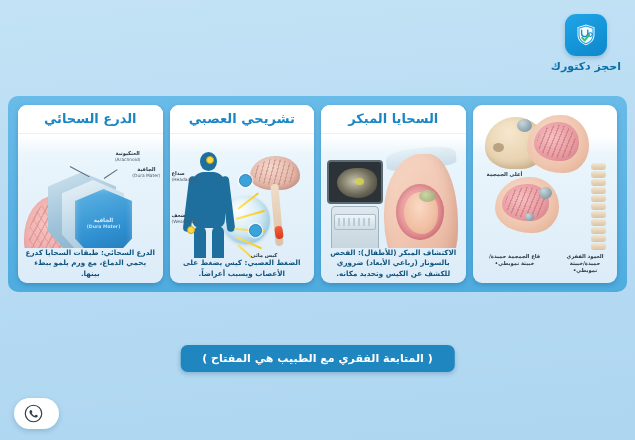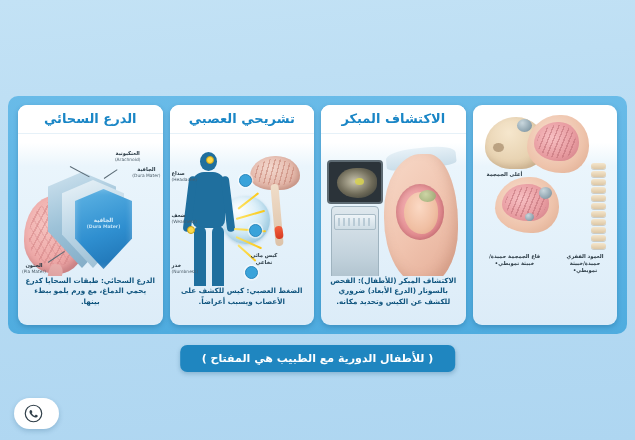--- a/index.html
+++ b/index.html
@@ -29,21 +29,21 @@
     box-shadow:0 2px 4px rgba(10,70,110,.25);
   }
   .brand-logo svg{display:block;}
   .brand-name{
     font-size:11px;font-weight:bold;color:#0c6fa8;letter-spacing:.3px;
     white-space:nowrap;
   }
 
   
   .panel{
-    position:absolute;left:8px;right:8px;top:96px;height:238px;
+    position:absolute;left:8px;right:8px;top:96px;height:196px;
     background:linear-gradient(180deg,#69bbe8 0%,#4facdf 100%);
     border-radius:10px;
   }
   .cards{
     position:absolute;inset:0;
     display:flex;flex-direction:row-reverse;
     gap:7px;padding:9px 10px;box-sizing:border-box;
   }
   .card{
     flex:1 1 0;min-width:0;
@@ -58,21 +58,21 @@
     font-size:13px;font-weight:bold;color:#1a86c6;
     background:#ffffff;
     border-bottom:1px solid #e6f1f8;
     white-space:nowrap;overflow:hidden;
   }
   .card-art{
     flex:1 1 auto;position:relative;overflow:hidden;
   }
   .card-caption{
     font-size:7.2px;line-height:1.45;color:#12567f;font-weight:bold;
-    text-align:center;padding:0 6px 18px;
+    text-align:center;padding:0 6px 4px;
   }
 
   
   .lbl{position:absolute;font-size:5.2px;font-weight:bold;color:#2b3a44;line-height:1.25;white-space:nowrap;}
   .lbl .en{display:block;font-size:4.4px;color:#4b5c68;font-weight:normal;}
 
   
   .brain1{
     position:absolute;left:6px;top:62px;width:62px;height:78px;
     background:radial-gradient(ellipse at 35% 35%,#f6c3c0 0%,#eda7a6 55%,#d98c8f 100%);
@@ -265,20 +265,34 @@
     box-shadow:0 2px 5px rgba(12,70,110,.22);
   }
   .wa{width:19px;height:19px;flex:0 0 19px;}
   .phone-num{font-size:13px;font-weight:bold;color:#2f3e48;letter-spacing:.4px;direction:ltr;}
 </style>
 </head>
 <body>
 
 <div id="root">
 
+  <div class="header">
+    <div class="brand">
+      <div class="brand-logo">
+        <svg width="26" height="26" viewBox="0 0 26 26" aria-hidden="true">
+          <path d="M13 2.5 L21.5 5.2 V13 c0 5.2 -3.6 8.4 -8.5 10.3 C8.1 21.4 4.5 18.2 4.5 13 V5.2 Z" fill="#ffffff" opacity="0.95"></path>
+          <path d="M13 4 L20 6.2 V13 c0 4.4 -3 7.2 -7 8.8 C9 20.2 6 17.4 6 13 V6.2 Z" fill="none" stroke="#1fa5e8" stroke-width="1.1"></path>
+          <path d="M8.6 8.2 v3.4 a3.1 3.1 0 0 0 6.2 0 V8.2" fill="none" stroke="#0d87cc" stroke-width="1.3" stroke-linecap="round"></path>
+          <circle cx="17.4" cy="12.6" r="1.9" fill="none" stroke="#0d87cc" stroke-width="1.1"></circle>
+          <path d="M9.2 15.8 l2.4 2.6 l4.6 -5.4" fill="none" stroke="#3fc070" stroke-width="2" stroke-linecap="round" stroke-linejoin="round"></path>
+        </svg>
+      </div>
+      <div class="brand-name">احجز دكتورك</div>
+    </div>
+  </div>
 
   <div class="panel">
     <div class="cards">
 
       <div class="card">
         <div class="card-title">الدرع السحائي</div>
         <div class="card-art">
           <div class="brain1"></div>
           <div class="stem1"></div>
 
@@ -351,41 +365,41 @@
             <span class="en">(Weakness)</span>
           </div>
           <div class="lbl" style="left:2px;top:128px;text-align:left;">
             <span>خدر</span>
             <span class="en">(Numbness)</span>
           </div>
           <div class="lbl" style="right:30px;top:118px;text-align:center;white-space:normal;width:40px;">
             <span>كيس مائي نخاعي</span>
           </div>
         </div>
-        <div class="card-caption">الضغط العصبي: كيس للكشف على الأعصاب ويسبب أعراضاً.</div>
+        <div class="card-caption">الضغط العصبي: كيس يضغط على الأعصاب ويسبب أعراضاً.</div>
       </div>
 
       <div class="card">
-        <div class="card-title">الاكتشاف المبكر</div>
+        <div class="card-title">السحايا المبكر</div>
         <div class="card-art">
           <div class="towel"></div>
           <div class="belly"></div>
           <div class="womb"></div>
           <div class="fetus"></div>
           <div class="cystmark"></div>
 
           <div class="machine">
             <div class="screen">
               <div class="scr-dot"></div>
             </div>
             <div class="mach-body"></div>
             <div class="mach-kb"></div>
           </div>
         </div>
-        <div class="card-caption">الاكتشاف المبكر (للأطفال): الفحص بالسونار (الدرع الأبعاد) ضروري للكشف عن الكيس وتحديد مكانه.</div>
+        <div class="card-caption">الاكتشاف المبكر (للأطفال): الفحص بالسونار (رباعي الأبعاد) ضروري للكشف عن الكيس وتحديد مكانه.</div>
       </div>
 
       <div class="card">
         <div class="card-art">
 
           <div class="skull" style="right:auto;left:12px;top:12px;"></div>
           <div class="tumor" style="left:44px;top:14px;width:15px;height:13px;"></div>
           <div class="lbl" style="left:14px;top:66px;">
             <span>أعلى الجمجمة</span>
           </div>
@@ -419,21 +433,21 @@
           <div class="lbl" style="right:6px;top:148px;white-space:normal;width:52px;text-align:center;line-height:1.35;">
             <span>العمود الفقري حميدة/خبيثة تمويطي•</span>
           </div>
         </div>
         <div class="card-caption"></div>
       </div>
 
     </div>
   </div>
 
-  <div class="banner">( للأطفال الدورية مع الطبيب هي المفتاح )</div>
+  <div class="banner">( المتابعة الفقري مع الطبيب هي المفتاح )</div>
 
   <div class="phone">
     <span class="wa">
       <svg width="19" height="19" viewBox="0 0 24 24" aria-hidden="true">
         <circle cx="12" cy="12" r="10.4" fill="none" stroke="#2f3e48" stroke-width="1.5"></circle>
         <path d="M8.9 7.8c.35-.05.62.02.83.43.22.42.72 1.55.78 1.67.07.13.1.28.01.45-.08.17-.13.27-.26.42-.13.15-.27.33-.38.44-.13.13-.26.27-.11.53.15.26.66 1.1 1.42 1.78.97.88 1.79 1.15 2.05 1.28.26.13.41.11.56-.07.15-.18.65-.76.82-1.02.17-.26.34-.22.57-.13.23.09 1.45.69 1.7.81.25.13.41.19.47.29.06.11.06.62-.15 1.22-.21.6-1.23 1.17-1.72 1.24-.44.06-1 .09-1.61-.1-.37-.12-.85-.28-1.46-.54-2.57-1.11-4.25-3.7-4.38-3.87-.13-.17-1.05-1.39-1.05-2.66 0-1.26.66-1.88.9-2.14.23-.26.51-.32.68-.33Z" fill="#2f3e48"></path>
       </svg>
     </span>
   </div>
 

